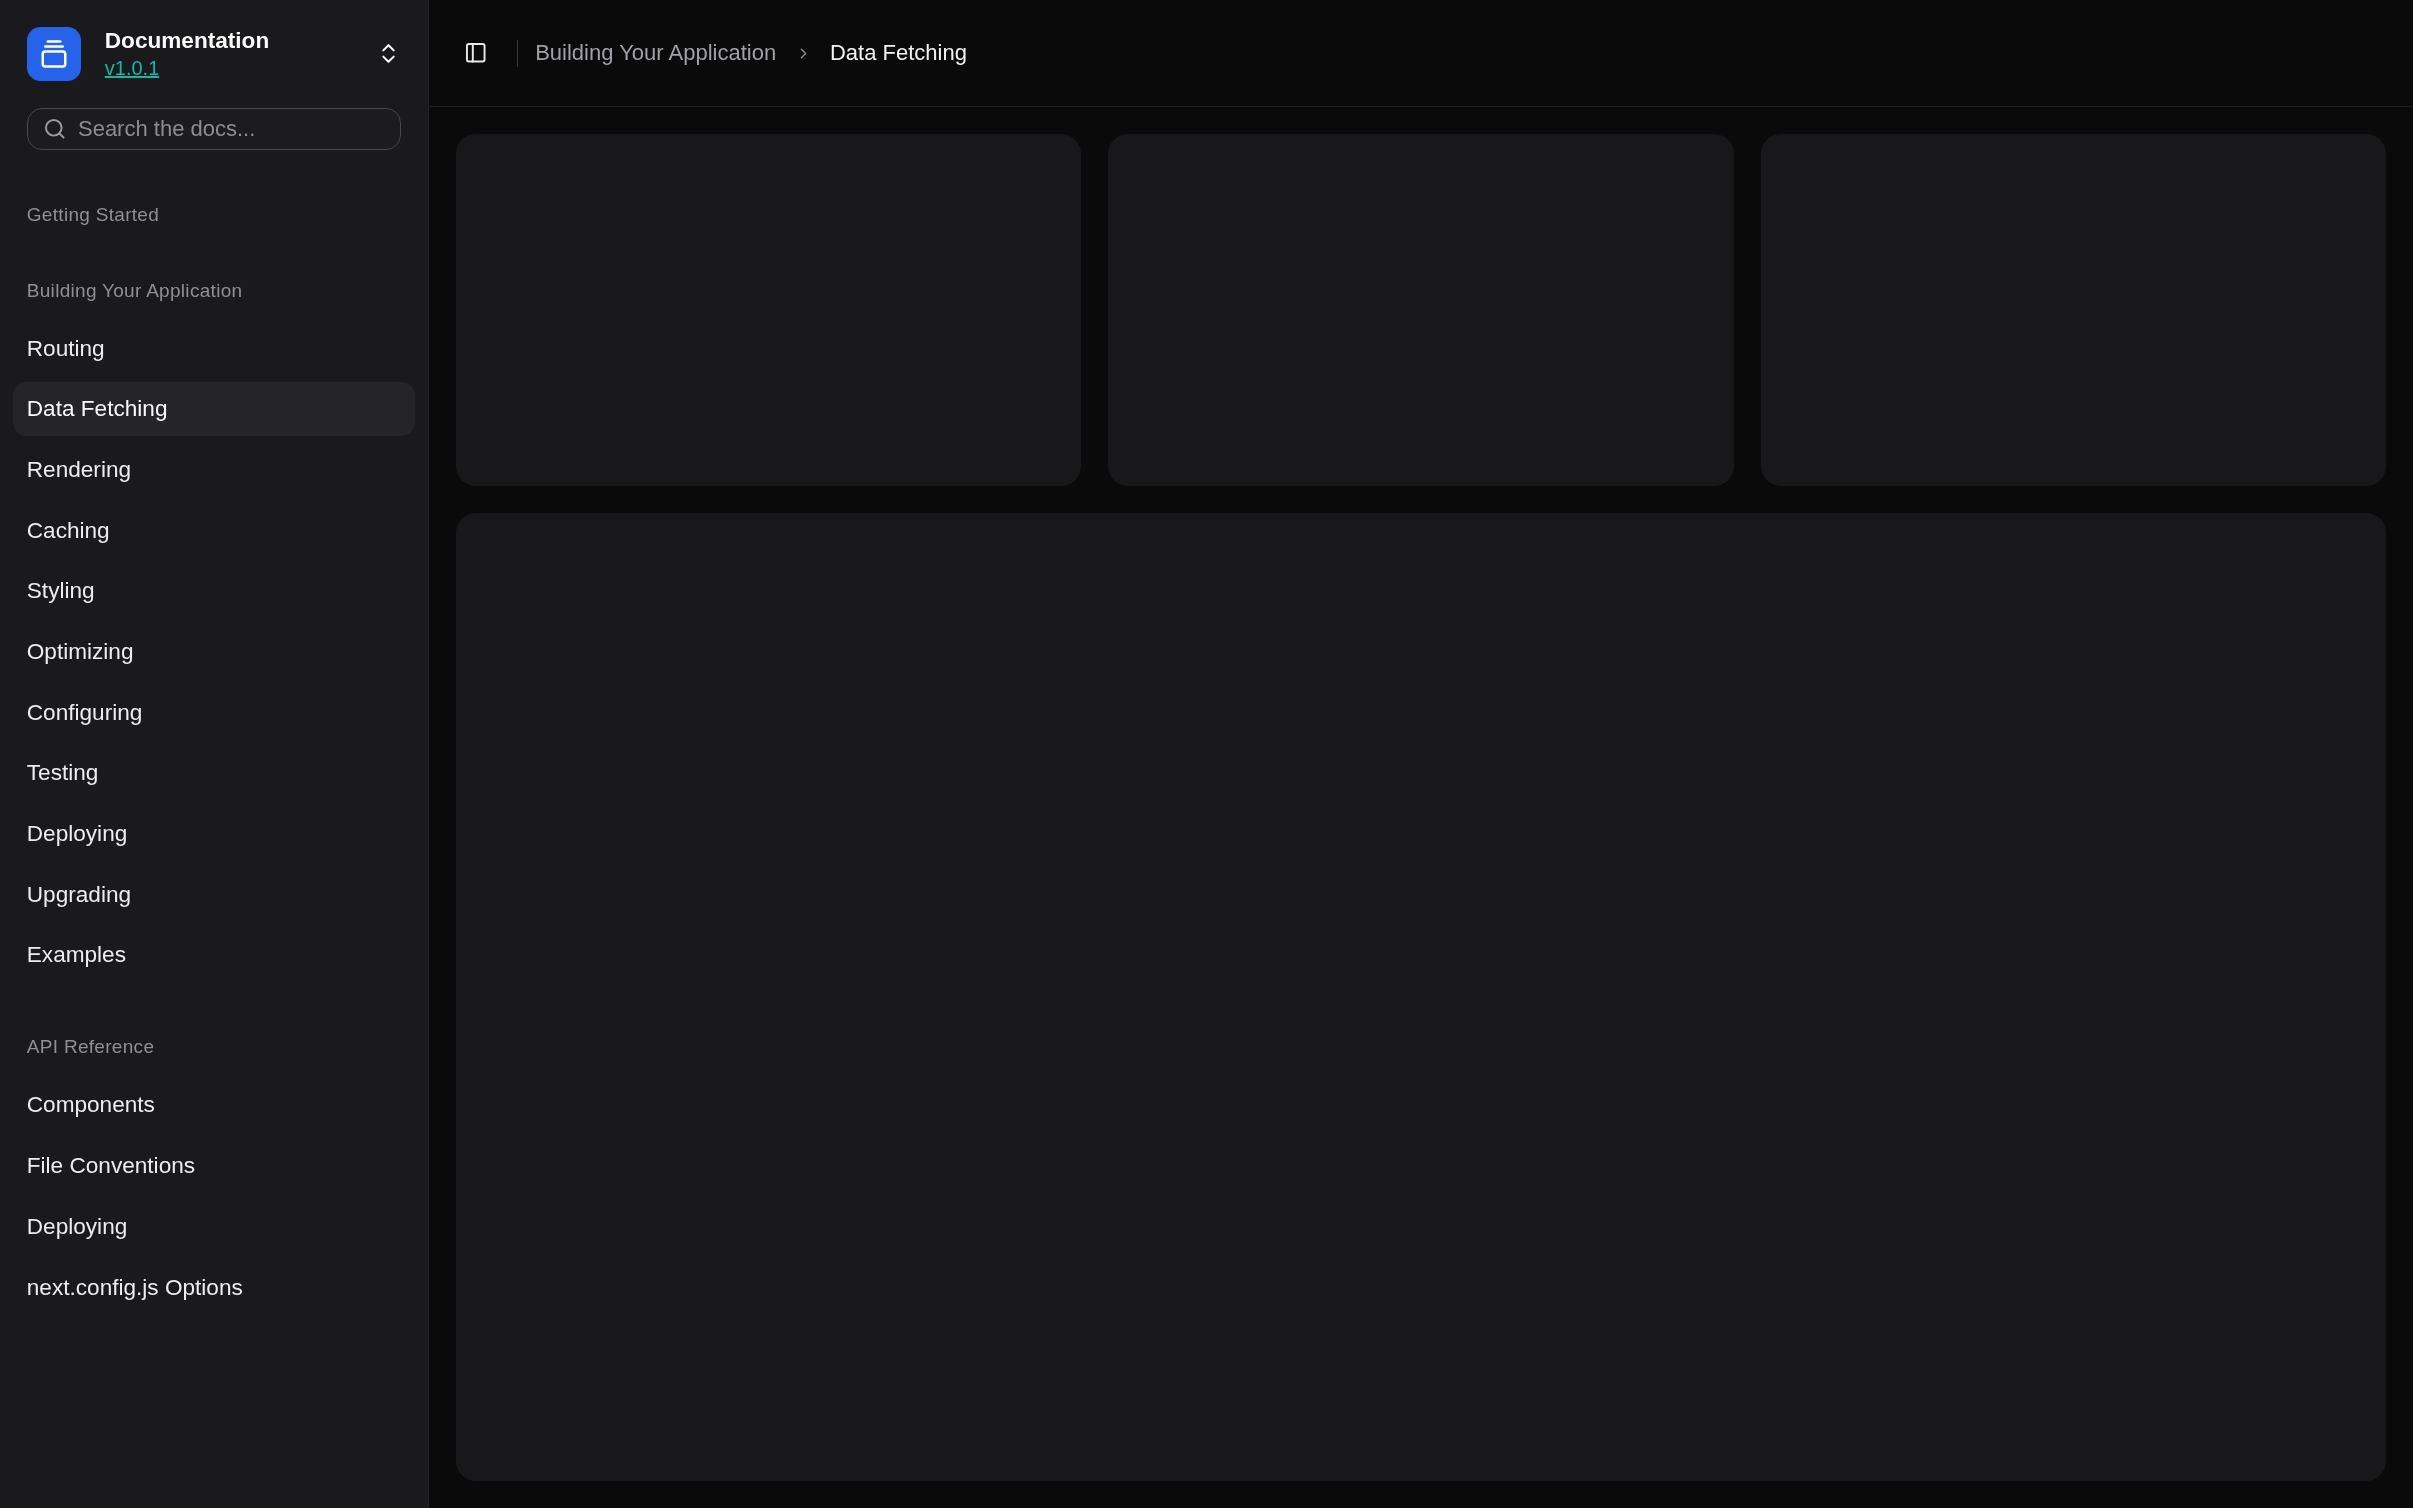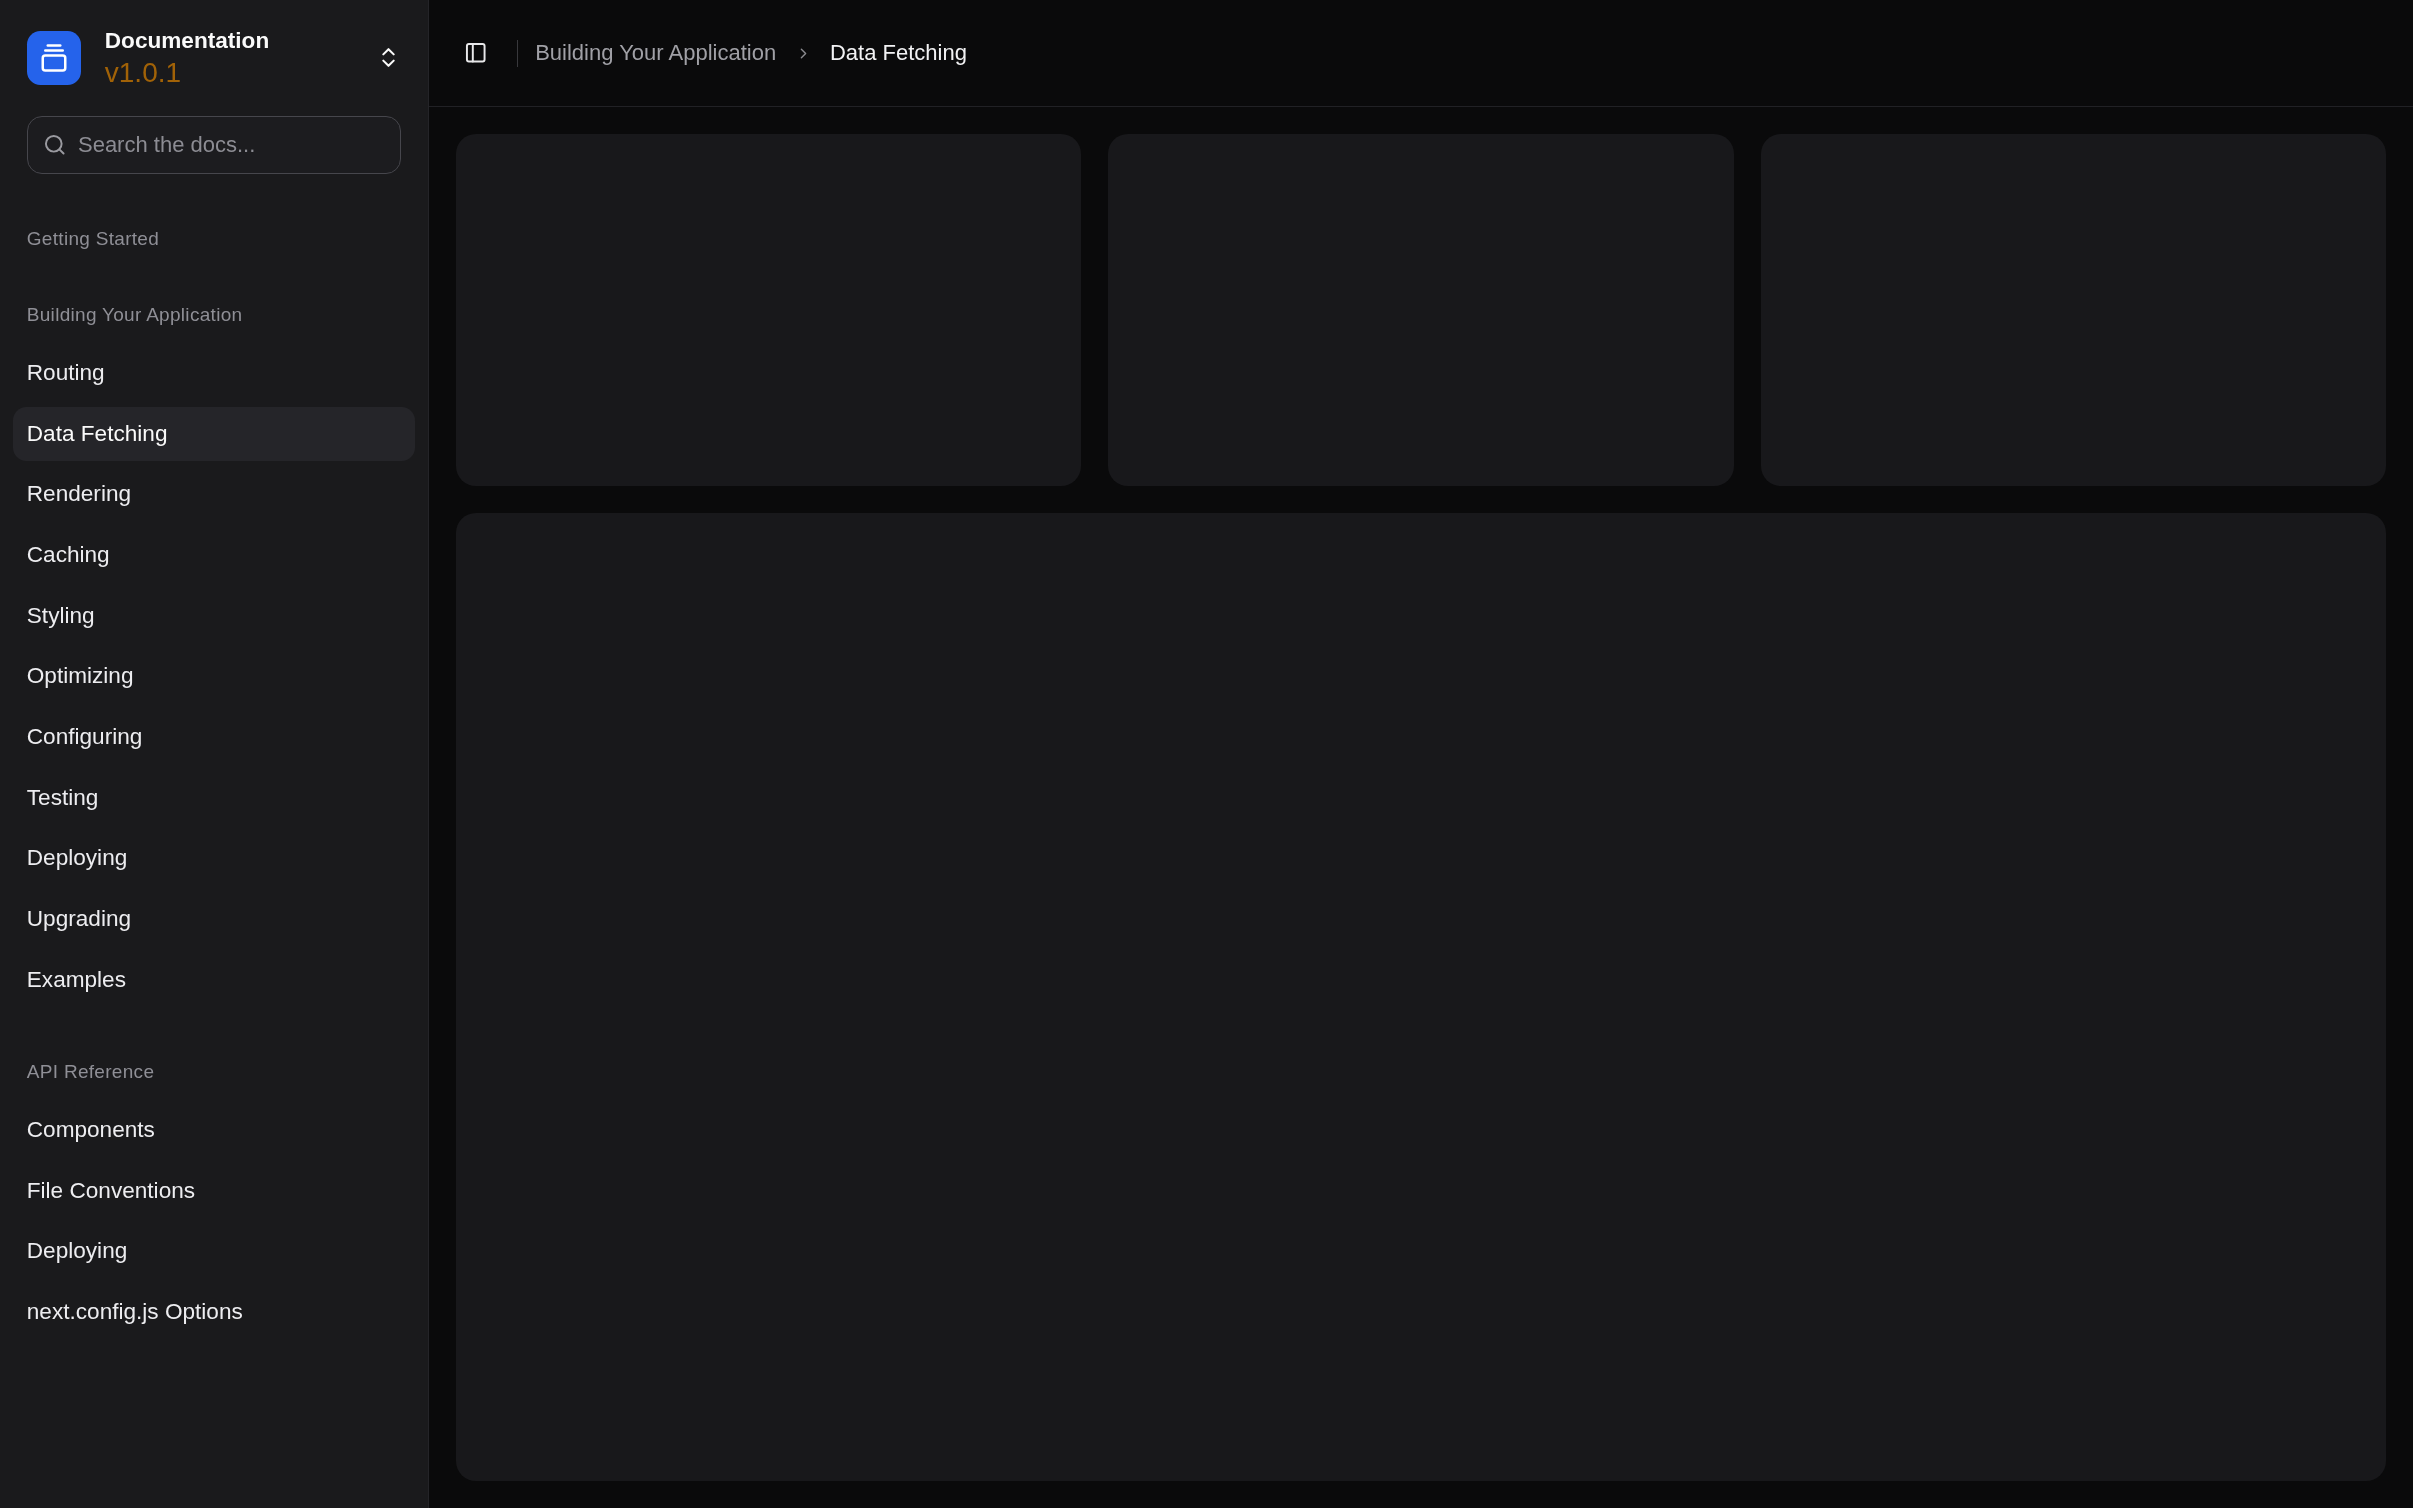--- a/index.html
+++ b/index.html
@@ -27,26 +27,26 @@
     cursor:pointer; text-align:left;
     color:inherit; font-family:inherit;
   }
   .logo-badge {
     width:54px; height:54px; min-width:54px;
     border-radius:13.4px; background:#2563eb;
     display:flex; align-items:center; justify-content:center;
   }
   .team-text { display:flex; flex-direction:column; gap:1.7px; line-height:1.2; }
   .team-name { font-size:22.6px; font-weight:700; color:#fafafa; }
-  .team-version { font-size:28px; font-weight:400; color:#a16207; }
+  .team-version { font-size:20px; font-weight:400; color:#14b8a6;text-decoration:underline; }
   .chevrons { margin-left:auto; display:flex; }
 
   .search-box {
     margin:13.4px 13.4px 0 13.4px;
-    height:58px;
+    height:42px;
     border:1.7px solid #46464c;
     border-radius:15px;
     background:#1c1c1f;
     display:flex; align-items:center; gap:11.7px;
     padding:0 15px;
   }
   .search-box input {
     background:transparent; border:none; outline:none;
     font-family:inherit; font-size:22px; color:#fafafa;
     width:100%;

